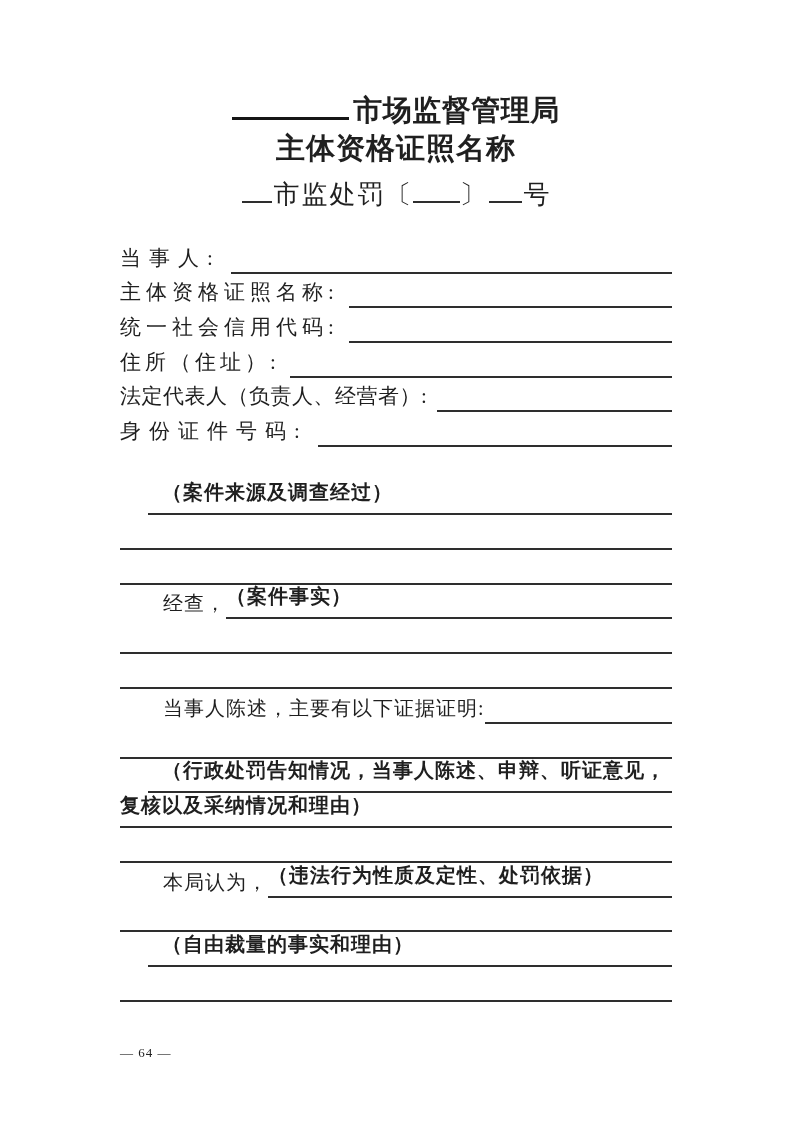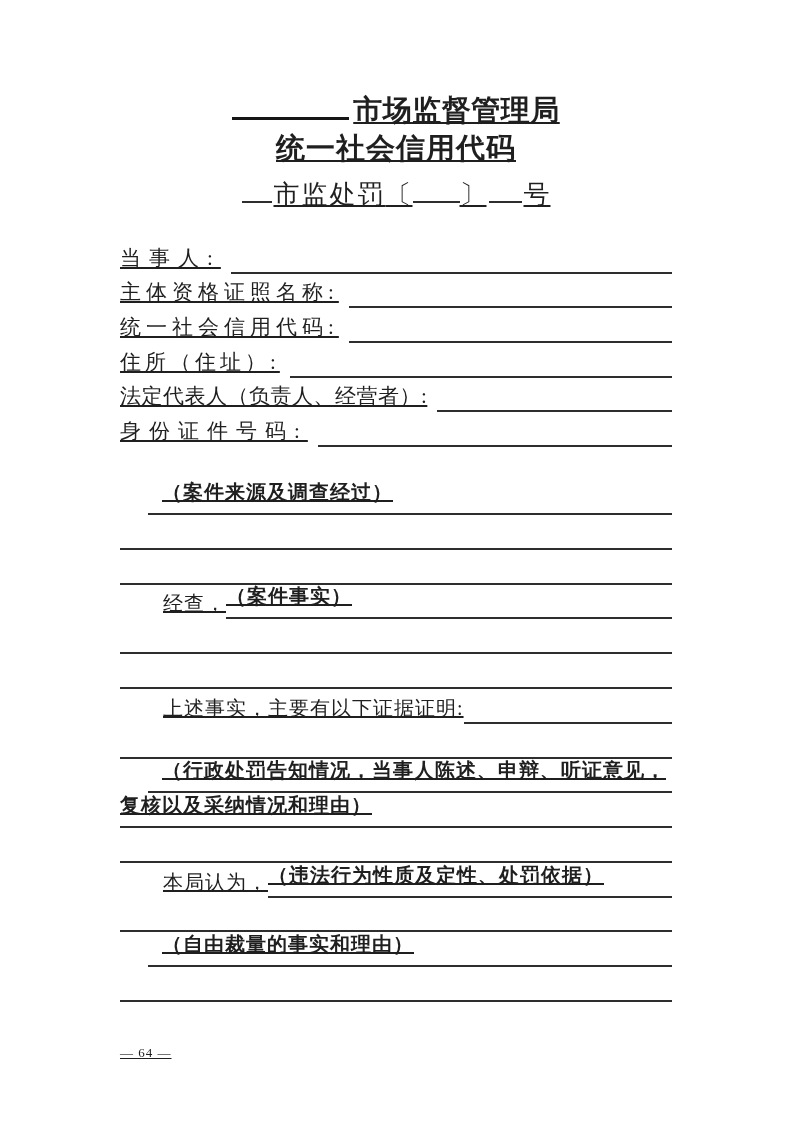--- a/index.html
+++ b/index.html
@@ -5,21 +5,20 @@
   * { margin:0; padding:0; box-sizing:border-box; }
   html, body { background:#ffffff; }
   .page {
     width:793px; height:1122px;
     background:#ffffff;
     color:#1f1f1f;
     font-family:"Liberation Serif","DejaVu Serif",serif;
     position:relative;
     margin:0 auto;
     overflow:hidden;
-    text-decoration:underline;
   }
   .content { margin:0 121px 0 120px; padding-top:92px; }
 
   
   .title-block { text-align:center; }
   .title-line1 { line-height:37px; height:37px; font-size:29px; font-weight:700; letter-spacing:0.5px; white-space:nowrap; }
   .title-blank { display:inline-block; width:117px; border-bottom:3px solid #161616; margin-right:4px; }
   .title-line2 { line-height:39px; height:39px; font-size:29px; font-weight:700; letter-spacing:1px; }
   .doc-number { margin-top:13px; line-height:27px; height:27px; font-size:26px; letter-spacing:1px; white-space:nowrap; }
   .doc-number .zh { letter-spacing:2px; }
@@ -55,21 +54,21 @@
 </head>
 <body>
 
 <div class="page">
   <div class="content">
 
     <div class="title-block">
       <div class="title-line1">
         <span class="title-blank"></span><span>市场监督管理局</span>
       </div>
-      <div class="title-line2">统一社会信用代码</div>
+      <div class="title-line2">主体资格证照名称</div>
       <div class="doc-number">
         <span class="num-blank nb-a"></span><span class="zh">市监处罚</span><span>〔</span><span class="num-blank nb-b"></span><span>〕</span><span class="num-blank nb-c"></span><span>号</span>
       </div>
     </div>
 
     <div class="fields">
       <div class="field-row">
         <span class="field-label ls8">当事人:</span>
         <span class="field-fill"></span>
       </div>
@@ -105,21 +104,21 @@
       <div class="row rule"></div>
 
       <div class="row">
         <span class="prefix ind43">经查，</span>
         <span class="ufill ph">（案件事实）</span>
       </div>
       <div class="row rule"></div>
       <div class="row rule"></div>
 
       <div class="row">
-        <span class="prefix ind43">上述事实，主要有以下证据证明:</span>
+        <span class="prefix ind43">当事人陈述，主要有以下证据证明:</span>
         <span class="ufill"></span>
       </div>
       <div class="row rule"></div>
 
       <div class="row">
         <span class="gap28"></span>
         <span class="ufill ph pl14">（行政处罚告知情况，当事人陈述、申辩、听证意见，</span>
       </div>
       <div class="row">
         <span class="ufill ph">复核以及采纳情况和理由）</span>

